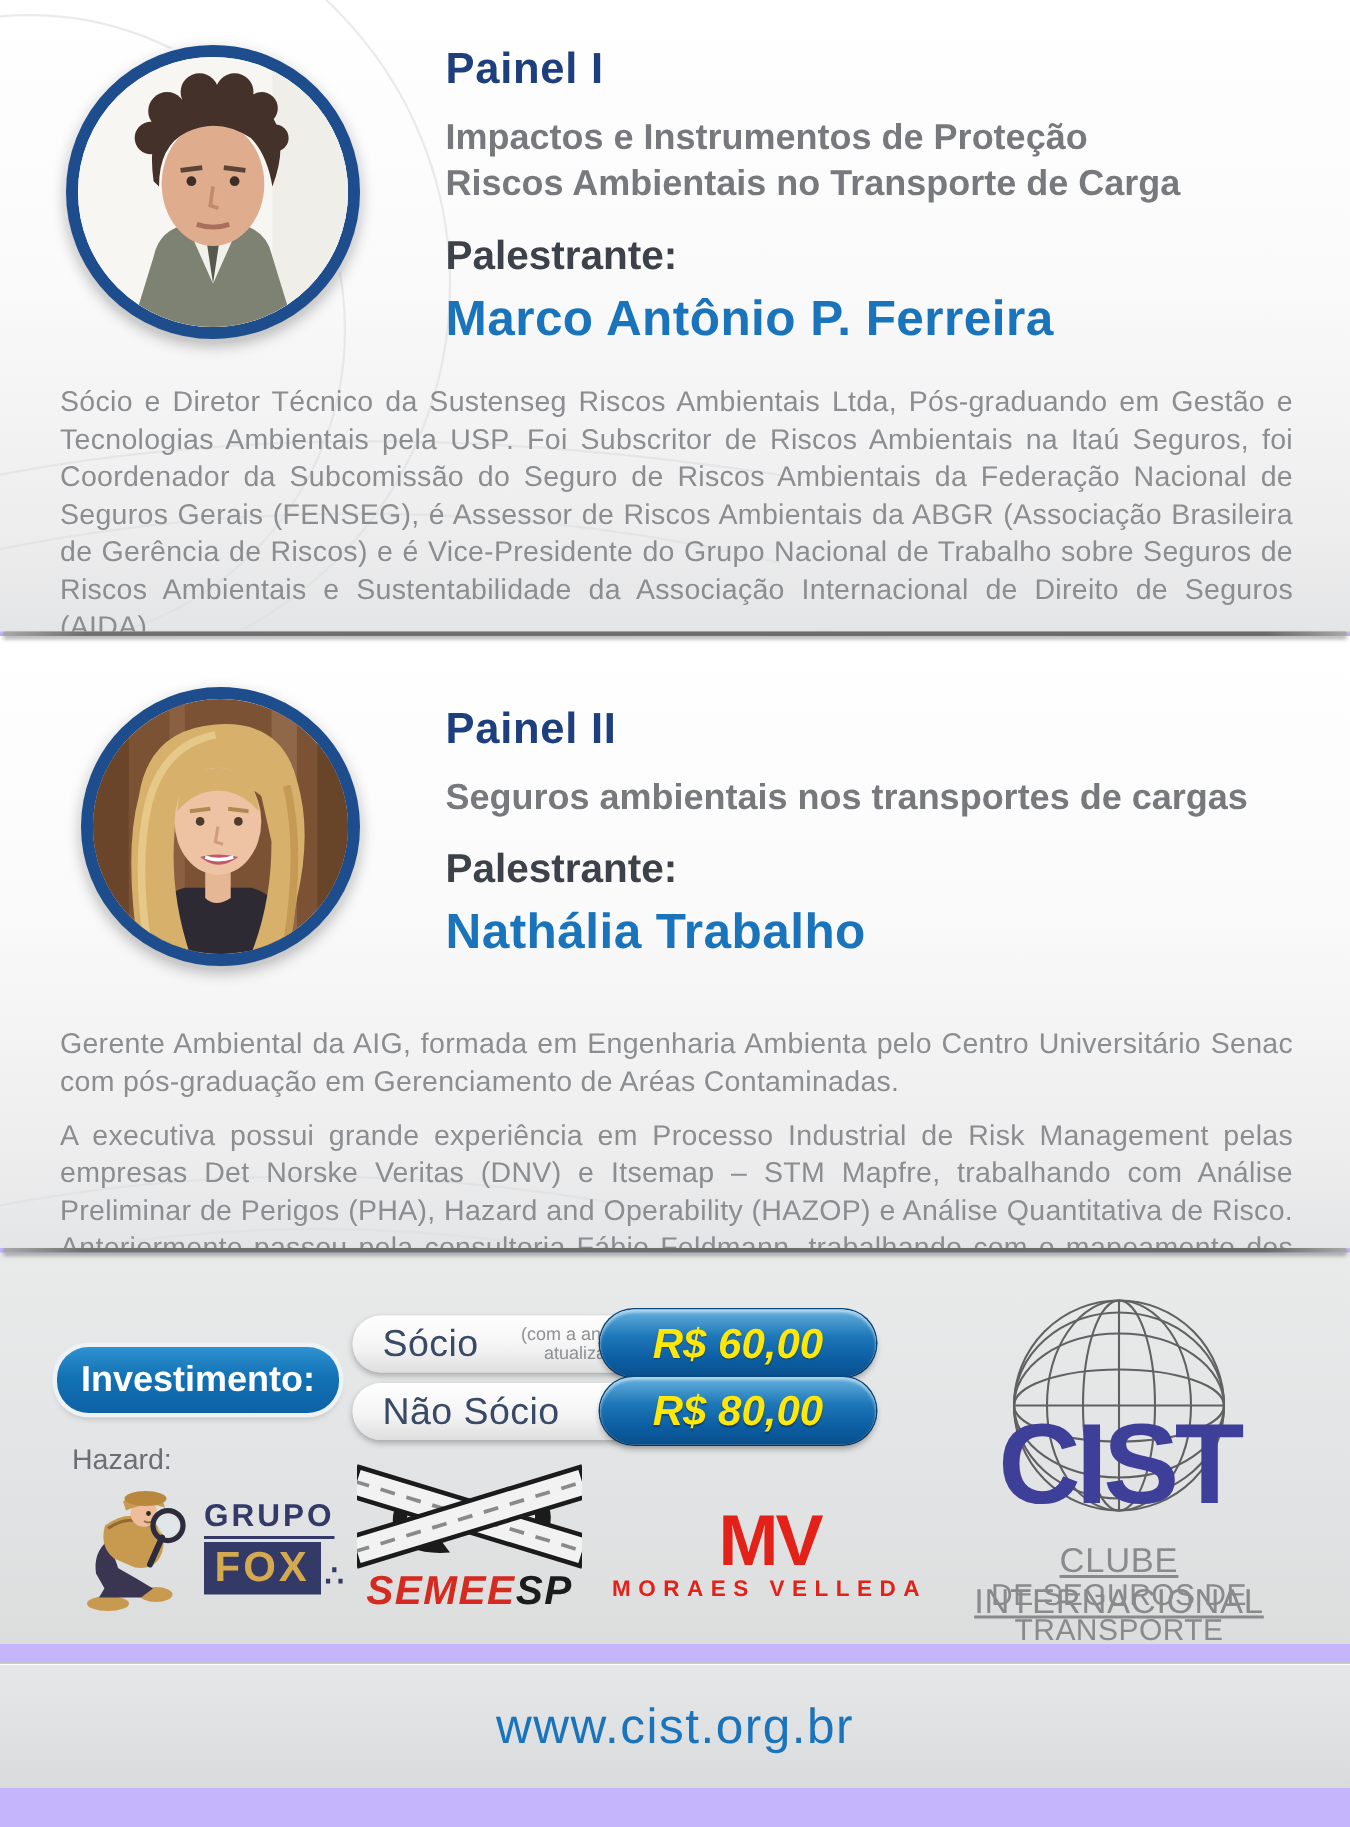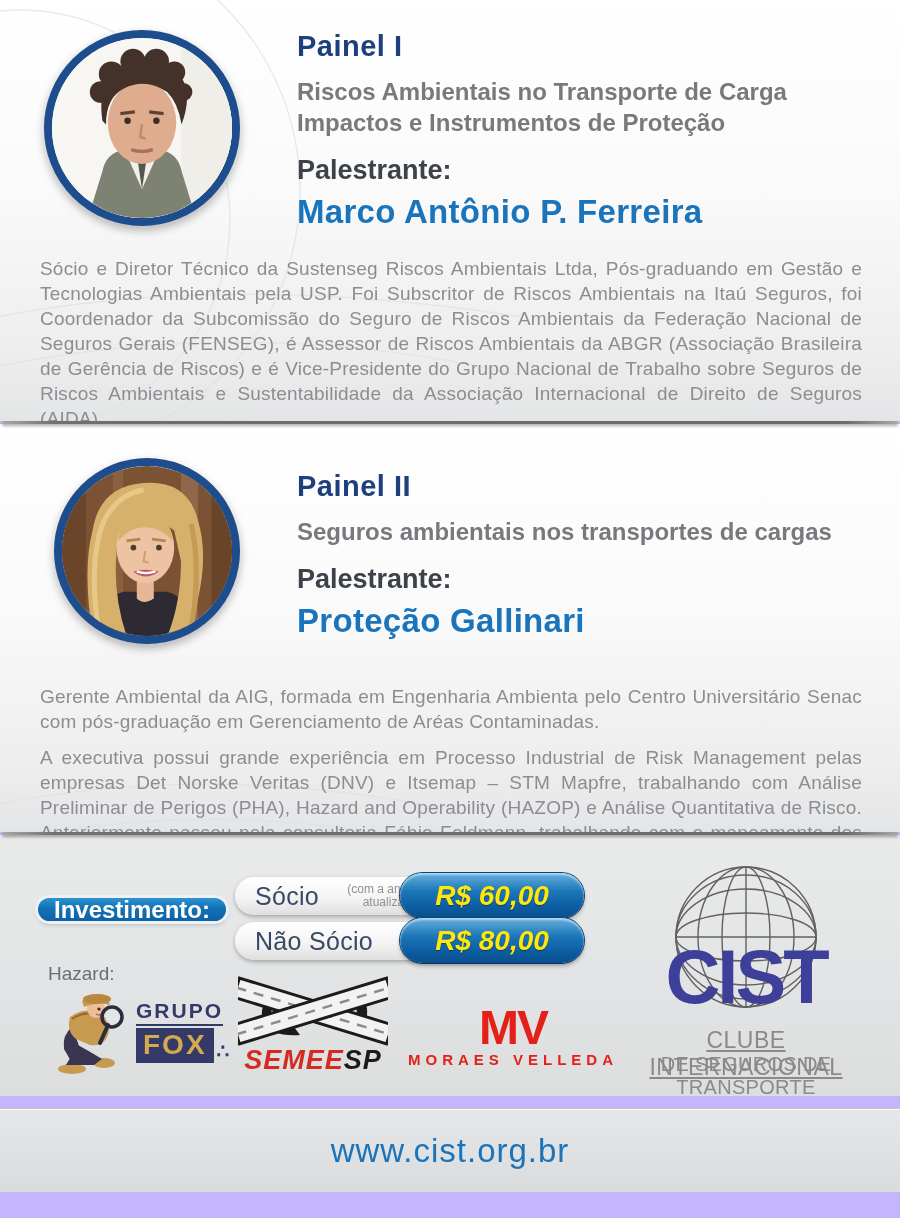--- a/index.html
+++ b/index.html
@@ -54,21 +54,21 @@
     position: absolute; left: 40px; width: 822px;
     font-size: 19px; line-height: 25px; color: #8b8d90;
     text-align: justify; letter-spacing: .2px;
   }
   .bio-1 { top: 256px; }
   .bio-2 { top: 260px; }
   .bio p + p { margin-top: 11px; }
 
   
   .invest-pill {
-    position: absolute; left: 38px; top: 63px; width: 188px; height: 23px;
+    position: absolute; left: 38px; top: 63px; width: 188px; height: 44px;
     border-radius: 21px; background: linear-gradient(180deg, #2f92d2 0%, #1272b4 45%, #0d62a6 100%);
     box-shadow: 0 0 0 3px #eef2f5, 0 3px 5px rgba(0,0,0,.25);
     display: flex; align-items: center; justify-content: center;
     color: #ffffff; font-size: 24px; font-weight: bold;
   }
   .price-rows { position: absolute; left: 235px; top: 42px; width: 345px; }
   .price-row {
     position: relative; width: 345px; height: 38px; margin-bottom: 7px;
     border-radius: 19px; background: linear-gradient(180deg, #ffffff 0%, #f4f4f4 55%, #dfdfdf 100%);
     box-shadow: 0 2px 4px rgba(0,0,0,.28);
@@ -167,22 +167,22 @@
         <circle cx="42" cy="46" r="1.8" fill="#3c2e26"></circle>
         <circle cx="58" cy="46" r="1.8" fill="#3c2e26"></circle>
         <path d="M50,48 L49,55 L52,56" stroke="#c08b6e" stroke-width="1.4" fill="none"></path>
         <path d="M44,62 Q50,64 56,62" stroke="#a96f5c" stroke-width="1.8" fill="none"></path>
       </svg>
     </div>
 
     <div class="text-col col-1">
       <div class="panel-title">Painel I</div>
       <div class="panel-topic">
+        <div>Impactos e Instrumentos de Proteção</div>
         <div>Riscos Ambientais no Transporte de Carga</div>
-        <div>Impactos e Instrumentos de Proteção</div>
       </div>
       <div class="speaker-label">Palestrante:</div>
       <div class="speaker-name">Marco Antônio P. Ferreira</div>
     </div>
 
     <div class="bio bio-1">Sócio e Diretor Técnico da Sustenseg Riscos Ambientais Ltda, Pós-graduando em Gestão e Tecnologias Ambientais pela USP. Foi Subscritor de Riscos Ambientais na Itaú Seguros, foi Coordenador da Subcomissão do Seguro de Riscos Ambientais da Federação Nacional de Seguros Gerais (FENSEG), é Assessor de Riscos Ambientais da ABGR (Associação Brasileira de Gerência de Riscos) e é Vice-Presidente do Grupo Nacional de Trabalho sobre Seguros de Riscos Ambientais e Sustentabilidade da Associação Internacional de Direito de Seguros (AIDA)</div>
   </div>
 
   <div class="divider"></div>
 
@@ -215,21 +215,21 @@
         <path d="M49,50 L48,56 L51,57" stroke="#d09c7c" stroke-width="1.2" fill="none"></path>
         <path d="M42,62 Q49,68 57,62 Q53,61 49,61 Q45,61 42,62 Z" fill="#c2596b"></path>
         <path d="M44,62 Q49,64 55,62" stroke="#ffffff" stroke-width="1.4" fill="none"></path>
       </svg>
     </div>
 
     <div class="text-col col-2">
       <div class="panel-title">Painel II</div>
       <div class="panel-topic">Seguros ambientais nos transportes de cargas</div>
       <div class="speaker-label">Palestrante:</div>
-      <div class="speaker-name">Proteção Gallinari</div>
+      <div class="speaker-name">Nathália Trabalho</div>
     </div>
 
     <div class="bio bio-2">
       <p>Gerente Ambiental da AIG, formada em Engenharia Ambienta pelo Centro Universitário Senac com pós-graduação em Gerenciamento de Aréas Contaminadas.</p>
       <p>A executiva possui grande experiência em Processo Industrial de Risk Management pelas empresas Det Norske Veritas (DNV) e Itsemap – STM Mapfre, trabalhando com Análise Preliminar de Perigos (PHA), Hazard and Operability (HAZOP) e Análise Quantitativa de Risco. Anteriormente passou pela consultoria Fábio Feldmann, trabalhando com o mapeamento dos stakeholders, com projetos de engajamentos e relatórios de sustentabilidade baseados no Instituto Global Reporting Initiative (GRI).</p>
     </div>
   </div>
 
   <div class="divider"></div>
 

